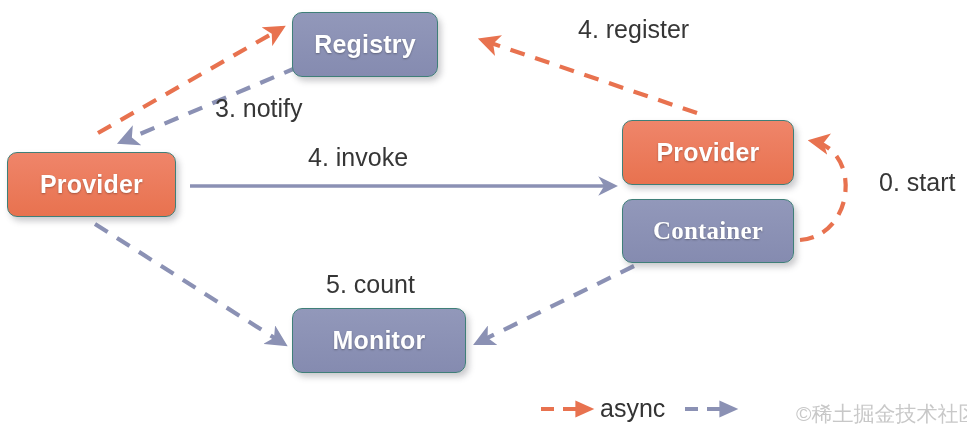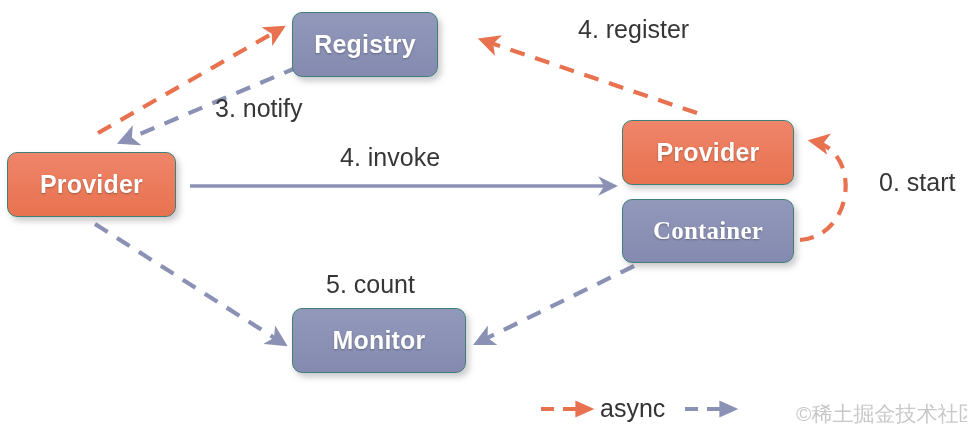--- a/index.html
+++ b/index.html
@@ -124,21 +124,21 @@
   <div class="node purple" style="left:622px; top:199px; width:172px; height:64px;font-family:Liberation Serif, serif;">
     <span>Container</span>
   </div>
 
   <div class="node purple" style="left:292px; top:308px; width:174px; height:65px;">
     <span>Monitor</span>
   </div>
 
   <div class="edge-label" style="left:578px; top:15px;">4. register</div>
   <div class="edge-label" style="left:215px; top:94px;">3. notify</div>
-  <div class="edge-label" style="left:340px; top:143px;">4. invoke</div>
+  <div class="edge-label" style="left:308px; top:143px;">4. invoke</div>
   <div class="edge-label" style="left:868px; top:168px;margin-left:11px;">0. start</div>
   <div class="edge-label" style="left:326px; top:270px;">5. count</div>
 
   <div class="legend-text" style="left:600px; top:394px;">async</div>
   <div class="legend-text" style="left:744px; top:394px;margin-top:48px;">async</div>
 
   <div class="watermark" style="left:796px; top:400px;">©稀土掘金技术社区</div>
 
 </div>
 

